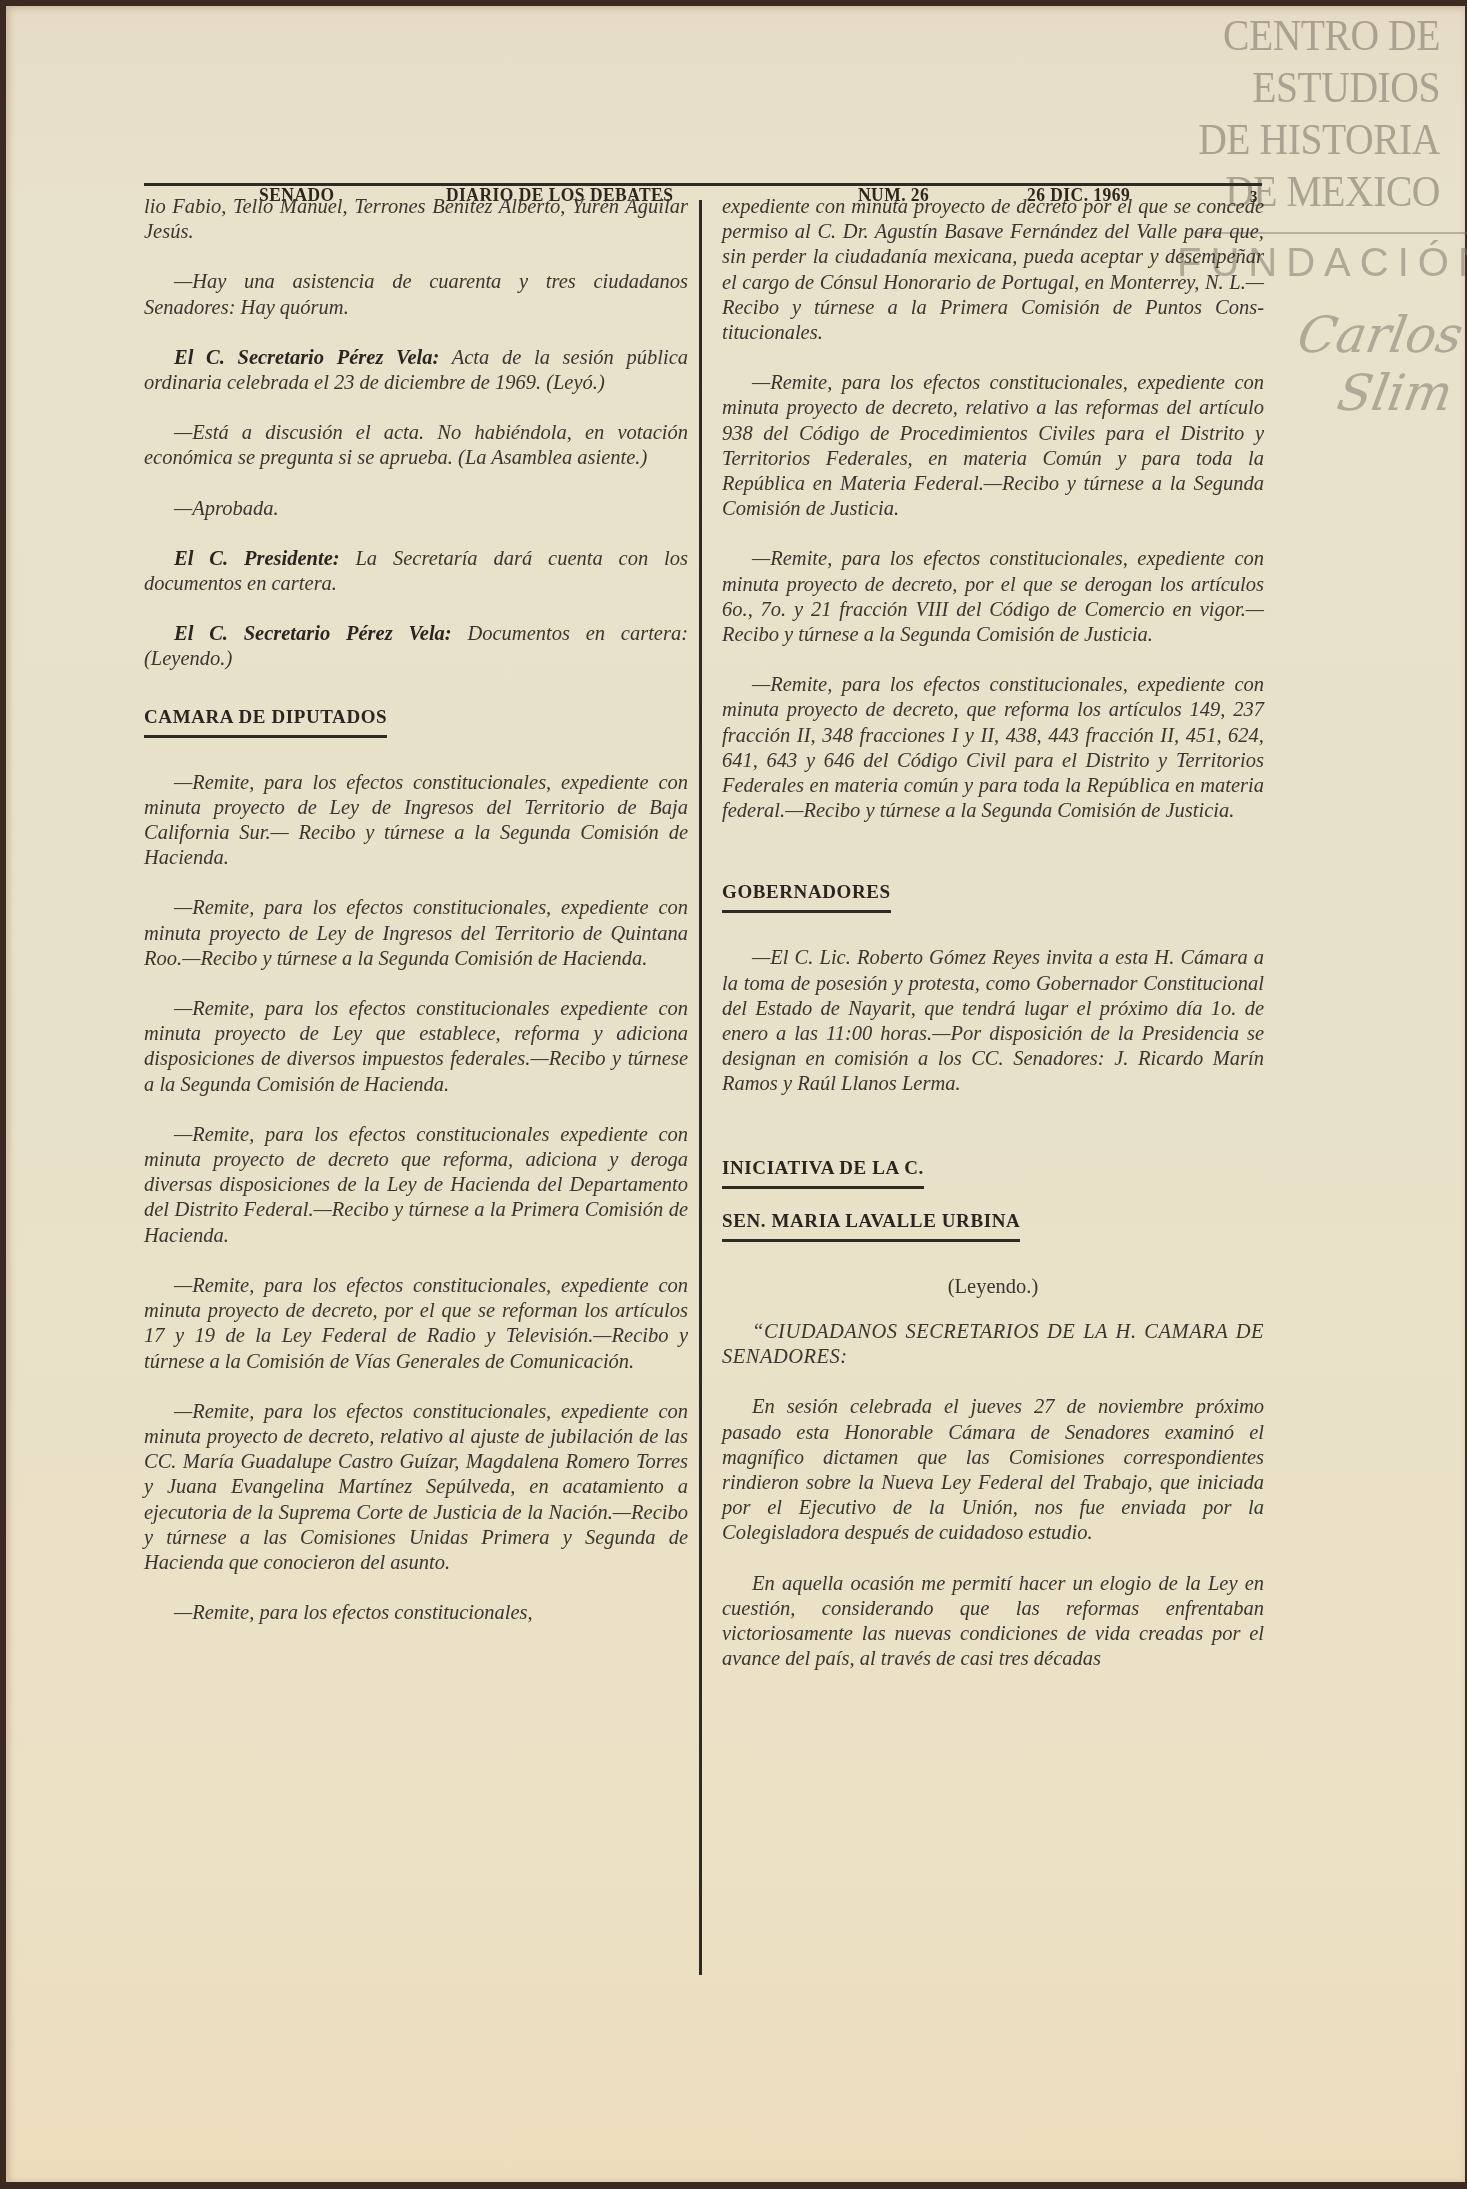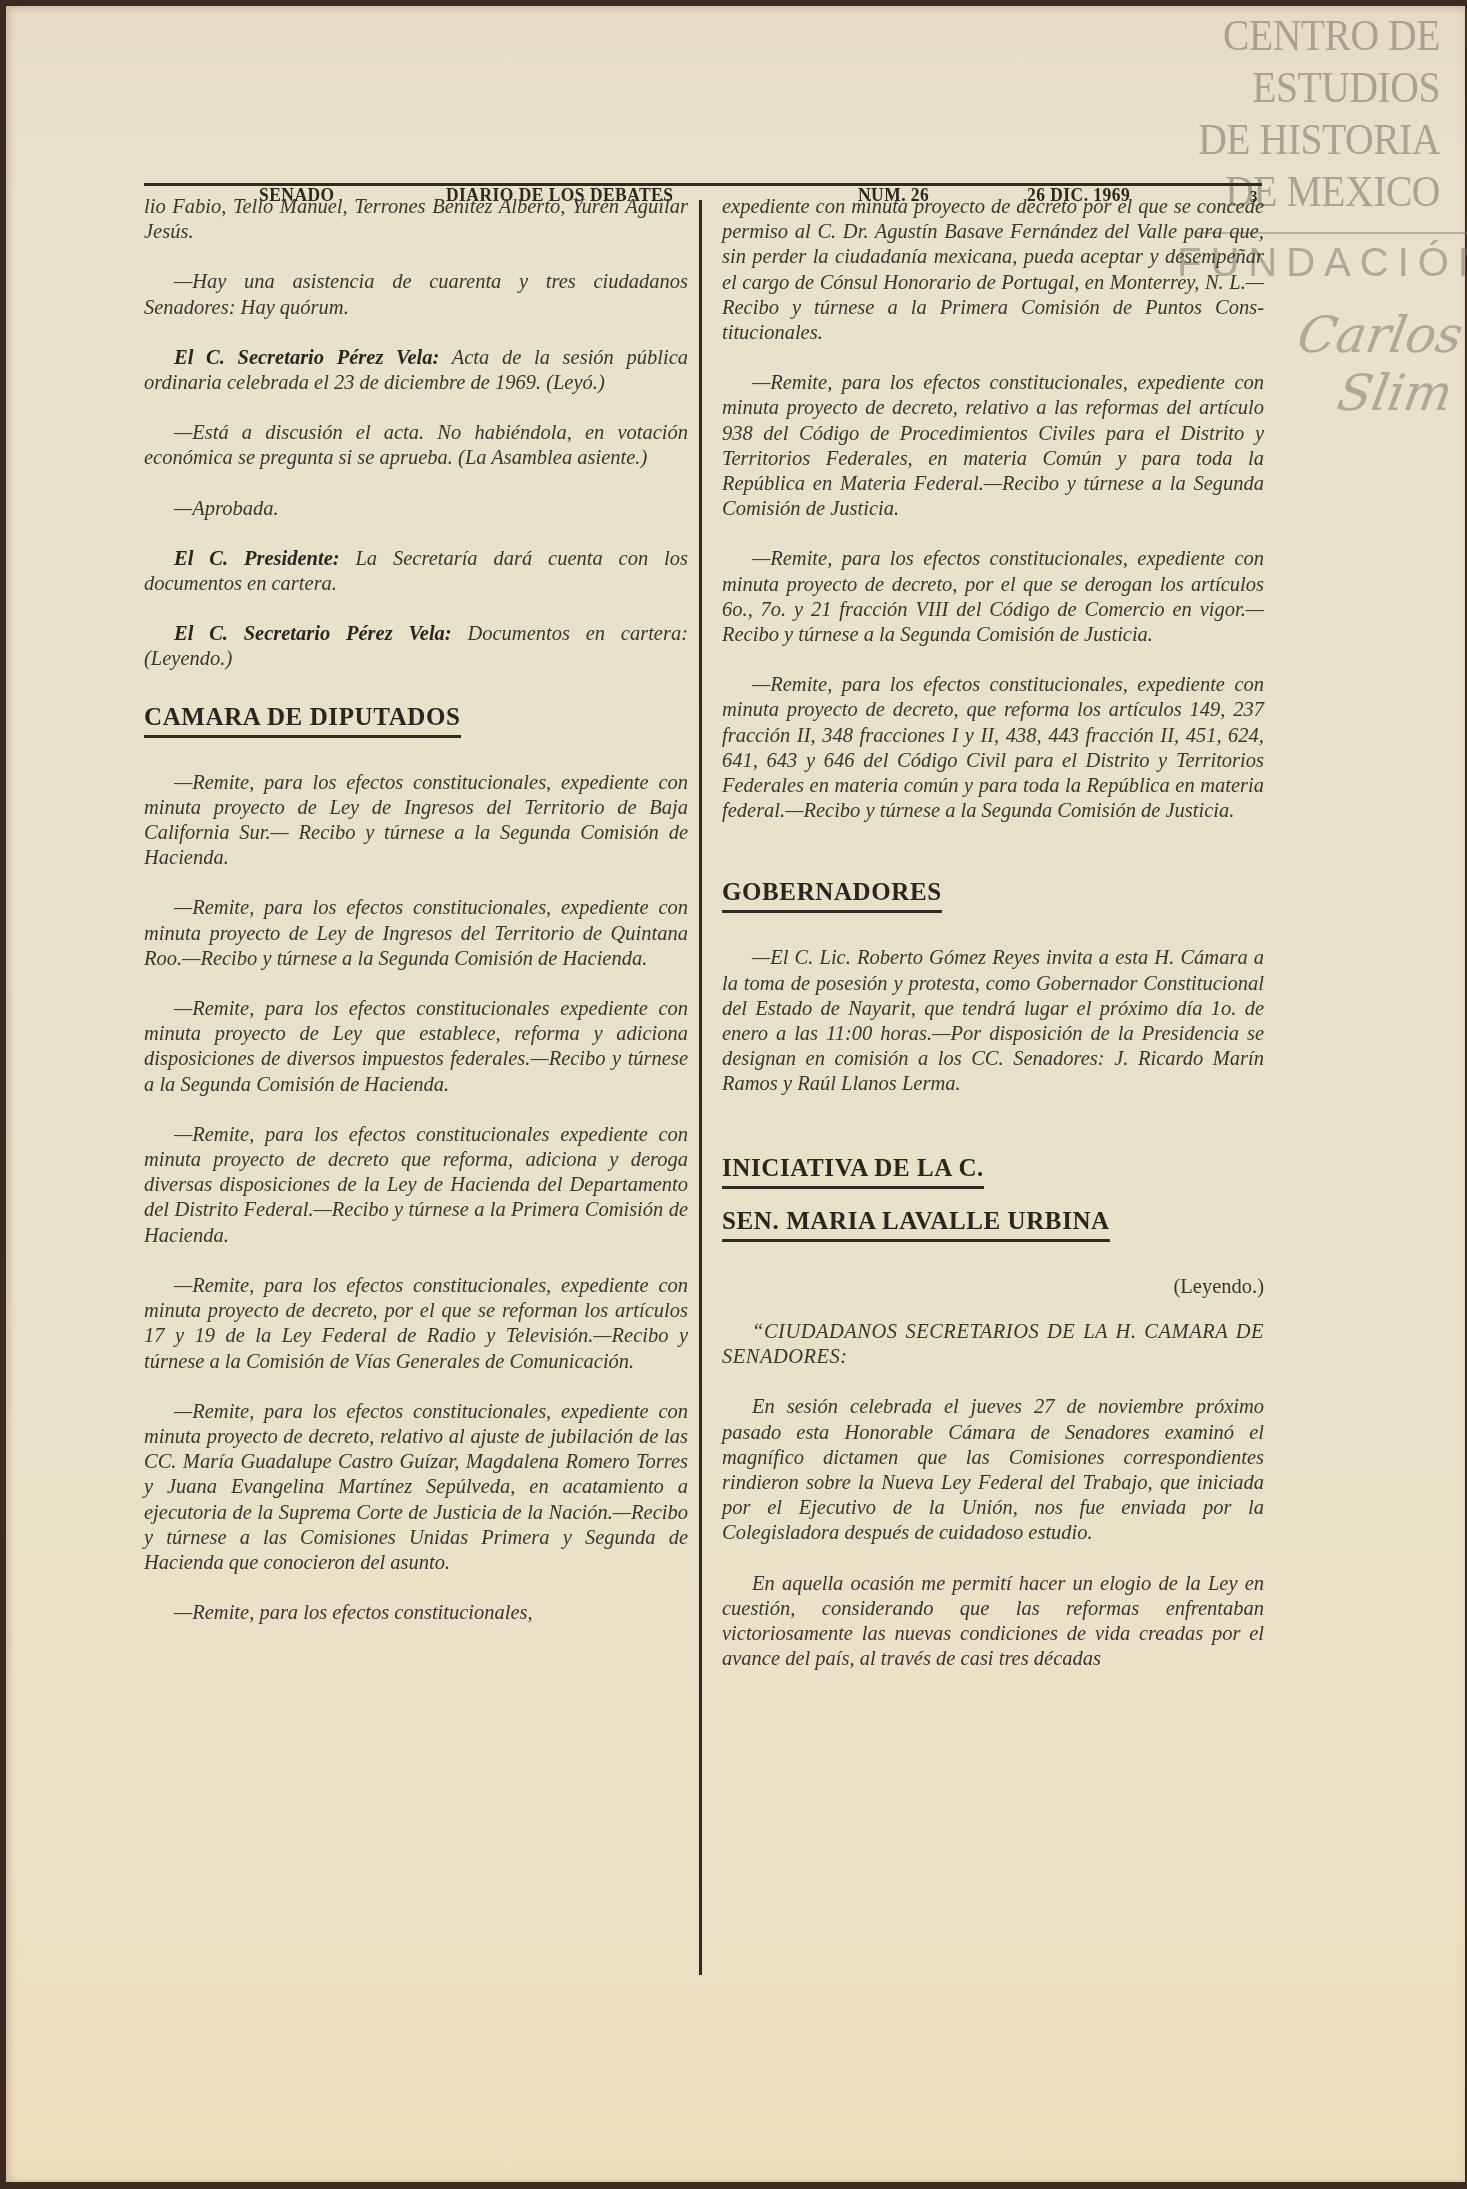--- a/index.html
+++ b/index.html
@@ -77,31 +77,31 @@
     .p {
       margin: 0 0 25px 0;
       text-indent: 0;
       font-style: italic;
     }
     .p.ind { text-indent: 30px; }
     .speaker { font-weight: bold; color: #2a2520; }
     .section-title {
       display: inline-block;
       font-weight: bold;
-      font-size: 25px;
+      font-size: 19px;
       letter-spacing: 0.6px;
       color: #2a2520;
       padding-bottom: 4px;
       border-bottom: 3px solid #2e2a24;
       margin: 6px 0 32px 0;
       line-height: 28px;
     }
     .section-title.tight { margin-bottom: 12px; }
     .centered {
-      text-align: right;
+      text-align: center;
       margin: 0 0 20px 0;
     }
     .caps { letter-spacing: 0.5px; }
     .watermark {
       position: absolute;
       right: 8px;
       top: 4px;
       width: 340px;
       color: rgba(120,112,100,0.55);
       font-family: "Liberation Serif", serif;

